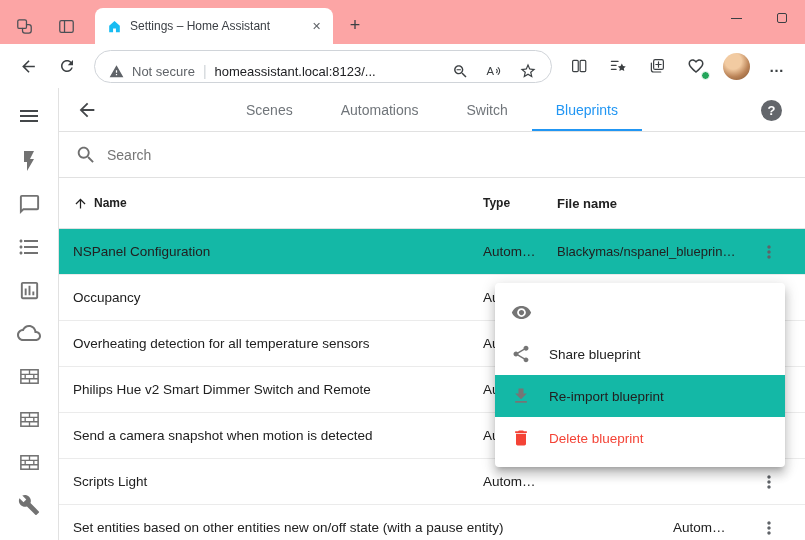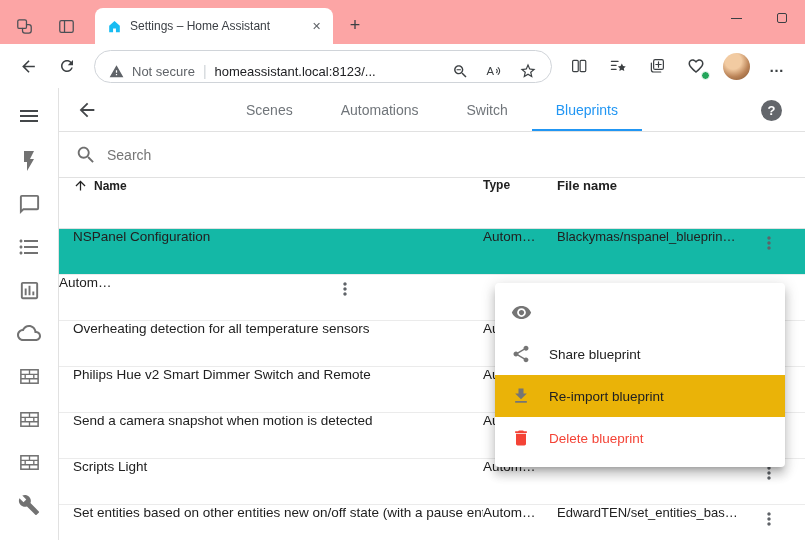--- a/index.html
+++ b/index.html
@@ -47,38 +47,38 @@
   .back-btn{margin-left:8px;width:40px;height:40px;display:flex;align-items:center;justify-content:center;color:#44474a;cursor:pointer}
   .tabs{position:absolute;left:50%;top:0;height:100%;transform:translateX(-50%);display:flex}
   .nav-tab{height:100%;padding:0 24px;display:flex;align-items:center;font-size:14px;color:#70757a;white-space:nowrap;cursor:pointer}
   .nav-tab.active{color:var(--accent,#2196f3);box-shadow:inset 0 -2px 0 var(--accent,#2196f3)}
   .help-btn{position:absolute;right:23px;top:12px;width:21px;height:21px;border-radius:50%;background:#63666b;color:#fff;font-size:13px;font-weight:bold;display:flex;align-items:center;justify-content:center;cursor:pointer}
 
   .searchbar{height:46px;border-bottom:1px solid #e1e1e1;display:flex;align-items:center;gap:10px;padding:0 16px;color:#6f6f6f}
   .search-input{border:0;outline:0;flex:1;font-size:14px;font-family:inherit;color:#212121;background:transparent}
   .search-input::placeholder{color:#757575;opacity:1}
 
-  .thead,.trow{display:flex;align-items:flex-start}
+  .thead,.trow{display:flex;align-items:center}
   .thead{height:51px;border-bottom:1px solid #e1e1e1;font-size:12px;font-weight:bold;color:#212121}
   .trow{height:46px;border-bottom:1px solid #ebebeb;font-size:13.5px;color:#212121;cursor:pointer}
   .trow.selected{background:#14b8a6}
   .c-name{flex:1;min-width:0;padding-left:14px;white-space:nowrap;overflow:hidden}
   .thead .c-name{display:flex;align-items:center;gap:6px}
   .c-type{width:74px;flex:none;white-space:nowrap;overflow:hidden}
   .c-file{width:190px;flex:none;white-space:nowrap;overflow:hidden;font-size:13px}
   .c-act{width:58px;flex:none;display:flex;justify-content:flex-start;padding-left:8px;color:#5f6368}
   .sort-ic{color:#212121}
   .row-menu{width:28px;height:28px;display:flex;align-items:center;justify-content:center;cursor:pointer}
 
   
   .ctx{position:absolute;left:495px;top:283px;width:290px;background:#fff;border-radius:4px;padding:8px 0;z-index:5;
        box-shadow:0 5px 5px -3px rgba(0,0,0,.2),0 8px 10px 1px rgba(0,0,0,.14),0 3px 14px 2px rgba(0,0,0,.12)}
   .mi{height:42px;display:flex;align-items:center;gap:18px;padding:0 16px;font-size:13.5px;color:#212121;white-space:nowrap;cursor:pointer}
   .mi .icon{color:#757575}
-  .mi.hovered{background:#eab308}
+  .mi.hovered{background:#14b8a6}
   .mi.danger{color:var(--danger,#f44336)}
   .mi.danger .icon{color:var(--danger,#f44336)}
 </style>
 </head>
 <body>
 
 <svg width="0" height="0" style="position:absolute" aria-hidden="true">
   <defs>
     <symbol id="i-back" viewBox="0 0 24 24">
         <path d="M20 11H7.83l5.59-5.59L12 4l-8 8 8 8 1.41-1.41L7.83 13H20v-2z"></path>
@@ -381,20 +381,21 @@
         <div class="c-file">Blackymas/nspanel_blueprin…</div>
         <div class="c-act">
             <span class="row-menu">
               <svg width="20" height="20">
                 <use href="#i-dots"></use>
               </svg>
             </span>
           </div>
       </div>
       <div class="trow">
+        <div class="c-name">Occupancy</div>
         <div class="c-type">Autom…</div>
         <div class="c-file"></div>
         <div class="c-act">
             <span class="row-menu">
               <svg width="20" height="20">
                 <use href="#i-dots"></use>
               </svg>
             </span>
           </div>
       </div>
@@ -442,21 +443,20 @@
             <span class="row-menu">
               <svg width="20" height="20">
                 <use href="#i-dots"></use>
               </svg>
             </span>
           </div>
       </div>
       <div class="trow">
         <div class="c-name">Set entities based on other entities new on/off state (with a pause entity)</div>
         <div class="c-type">Autom…</div>
-        <div class="c-file">EdwardTEN/set_entities_bas…</div>
         <div class="c-act">
             <span class="row-menu">
               <svg width="20" height="20">
                 <use href="#i-dots"></use>
               </svg>
             </span>
           </div>
       </div>
 
     </div>

